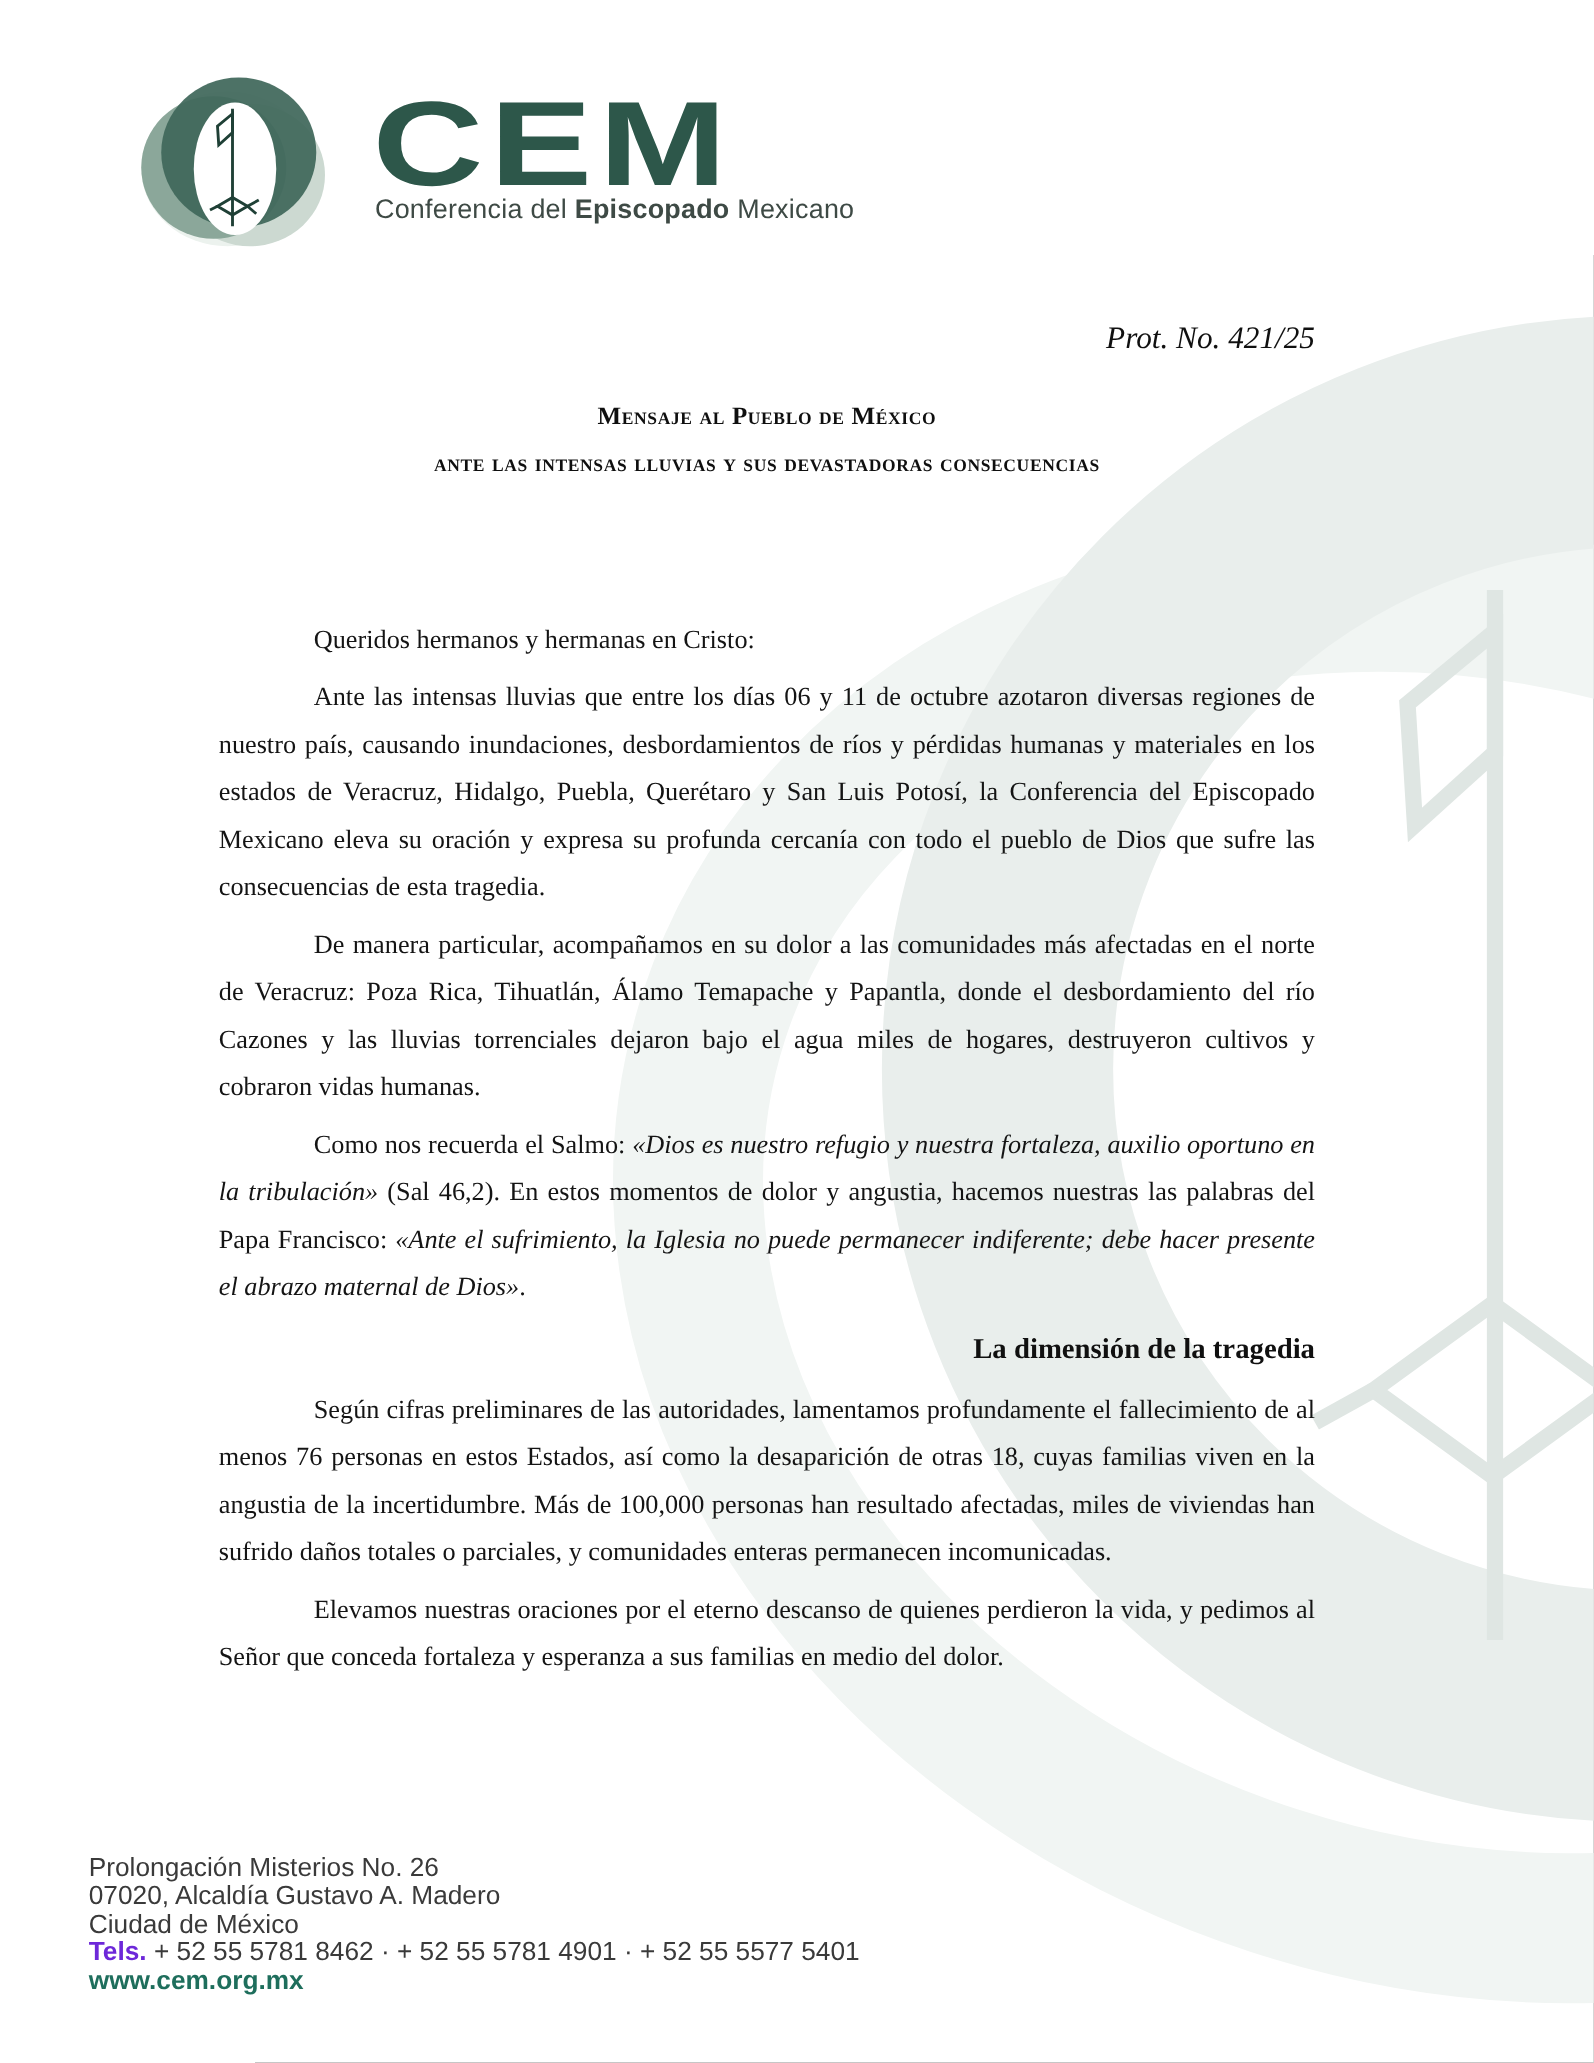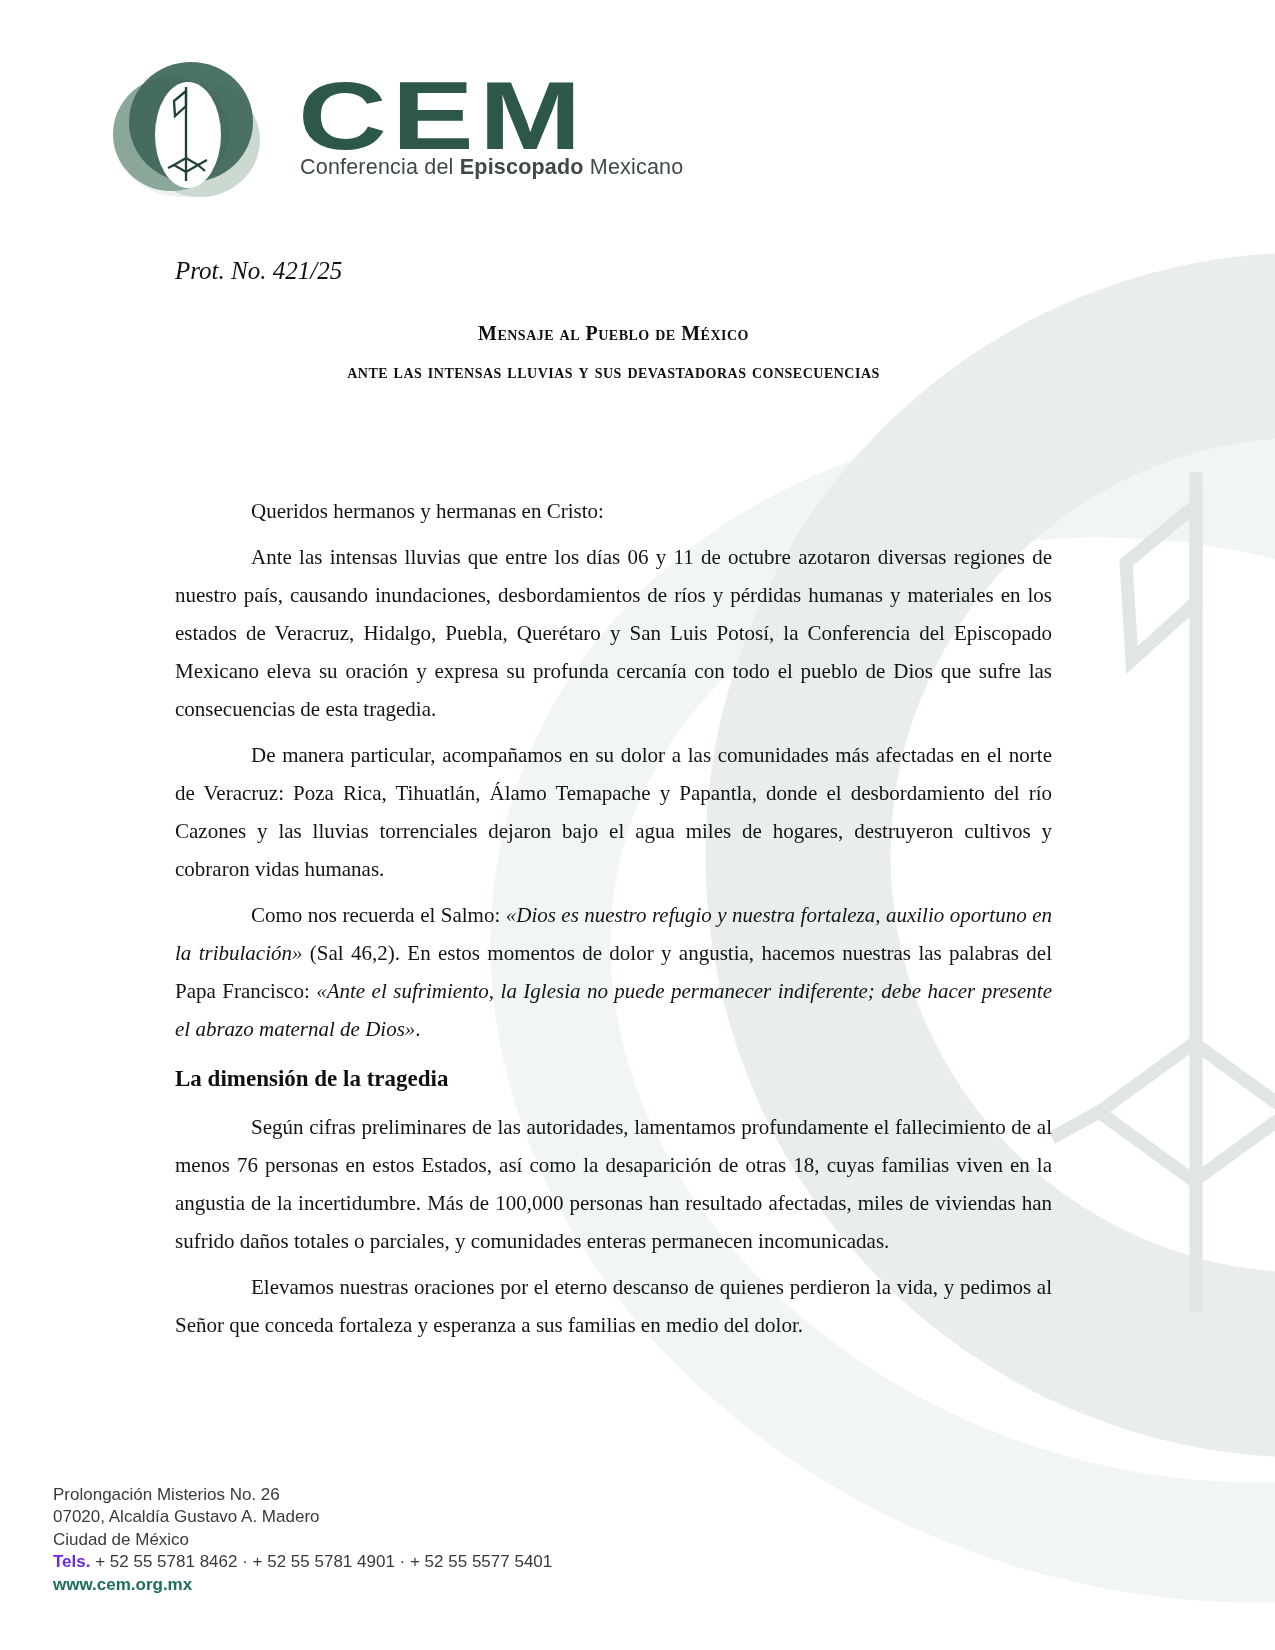--- a/index.html
+++ b/index.html
@@ -29,48 +29,48 @@
   .brand-tagline{
     position:absolute;left:2px;top:87px;
     font-family:Liberation Sans, sans-serif;
     font-size:21.5px;letter-spacing:.2px;color:#3e4a45;white-space:nowrap;text-align:right;
   }
   .brand-tagline b{font-weight:700;}
 
   
   .prot{
     position:absolute;left:175px;top:257px;width:877px;
-    text-align:left;font-style:italic;font-size:25px;color:#101010;
+    text-align:right;font-style:italic;font-size:25px;color:#101010;
   }
 
   
   .doc-title{
     position:absolute;left:175px;top:315px;width:877px;
     text-align:center;font-weight:700;font-size:20px;line-height:37.5px;
     font-variant:small-caps;letter-spacing:.5px;color:#0f0f0f;
   }
 
   
   .doc-body{
     position:absolute;left:175px;top:476px;width:877px;
     font-size:21px;line-height:38px;text-align:justify;color:#141414;margin-top:16px;
   }
   .doc-body p{margin:0 0 8px 0;text-indent:76px;}
   .doc-body p.salutation{text-align:left;}
   .doc-body em{font-style:italic;}
   .doc-body h2{
     margin:12px 0 10px 0;font-size:23px;font-weight:700;
-    text-align:left;text-indent:0;line-height:38px;color:#101010;
+    text-align:right;text-indent:0;line-height:38px;color:#101010;
   }
 
   
   .footer{
-    position:absolute;left:53px;top:1484px;
+    position:absolute;left:71px;top:1484px;
     font-family:"Liberation Sans", sans-serif;
-    font-size:17px;line-height:22.4px;color:#3a3a3a;
+    font-size:21px;line-height:22.4px;color:#3a3a3a;
   }
   .footer .tels b{font-weight:700;color:#6d28d9;}
   .footer .website{
     display:inline-block;font-weight:700;color:#1e6e5c;text-decoration:none;
   }
 </style>
 </head>
 <body>
 
 <div class="page">

